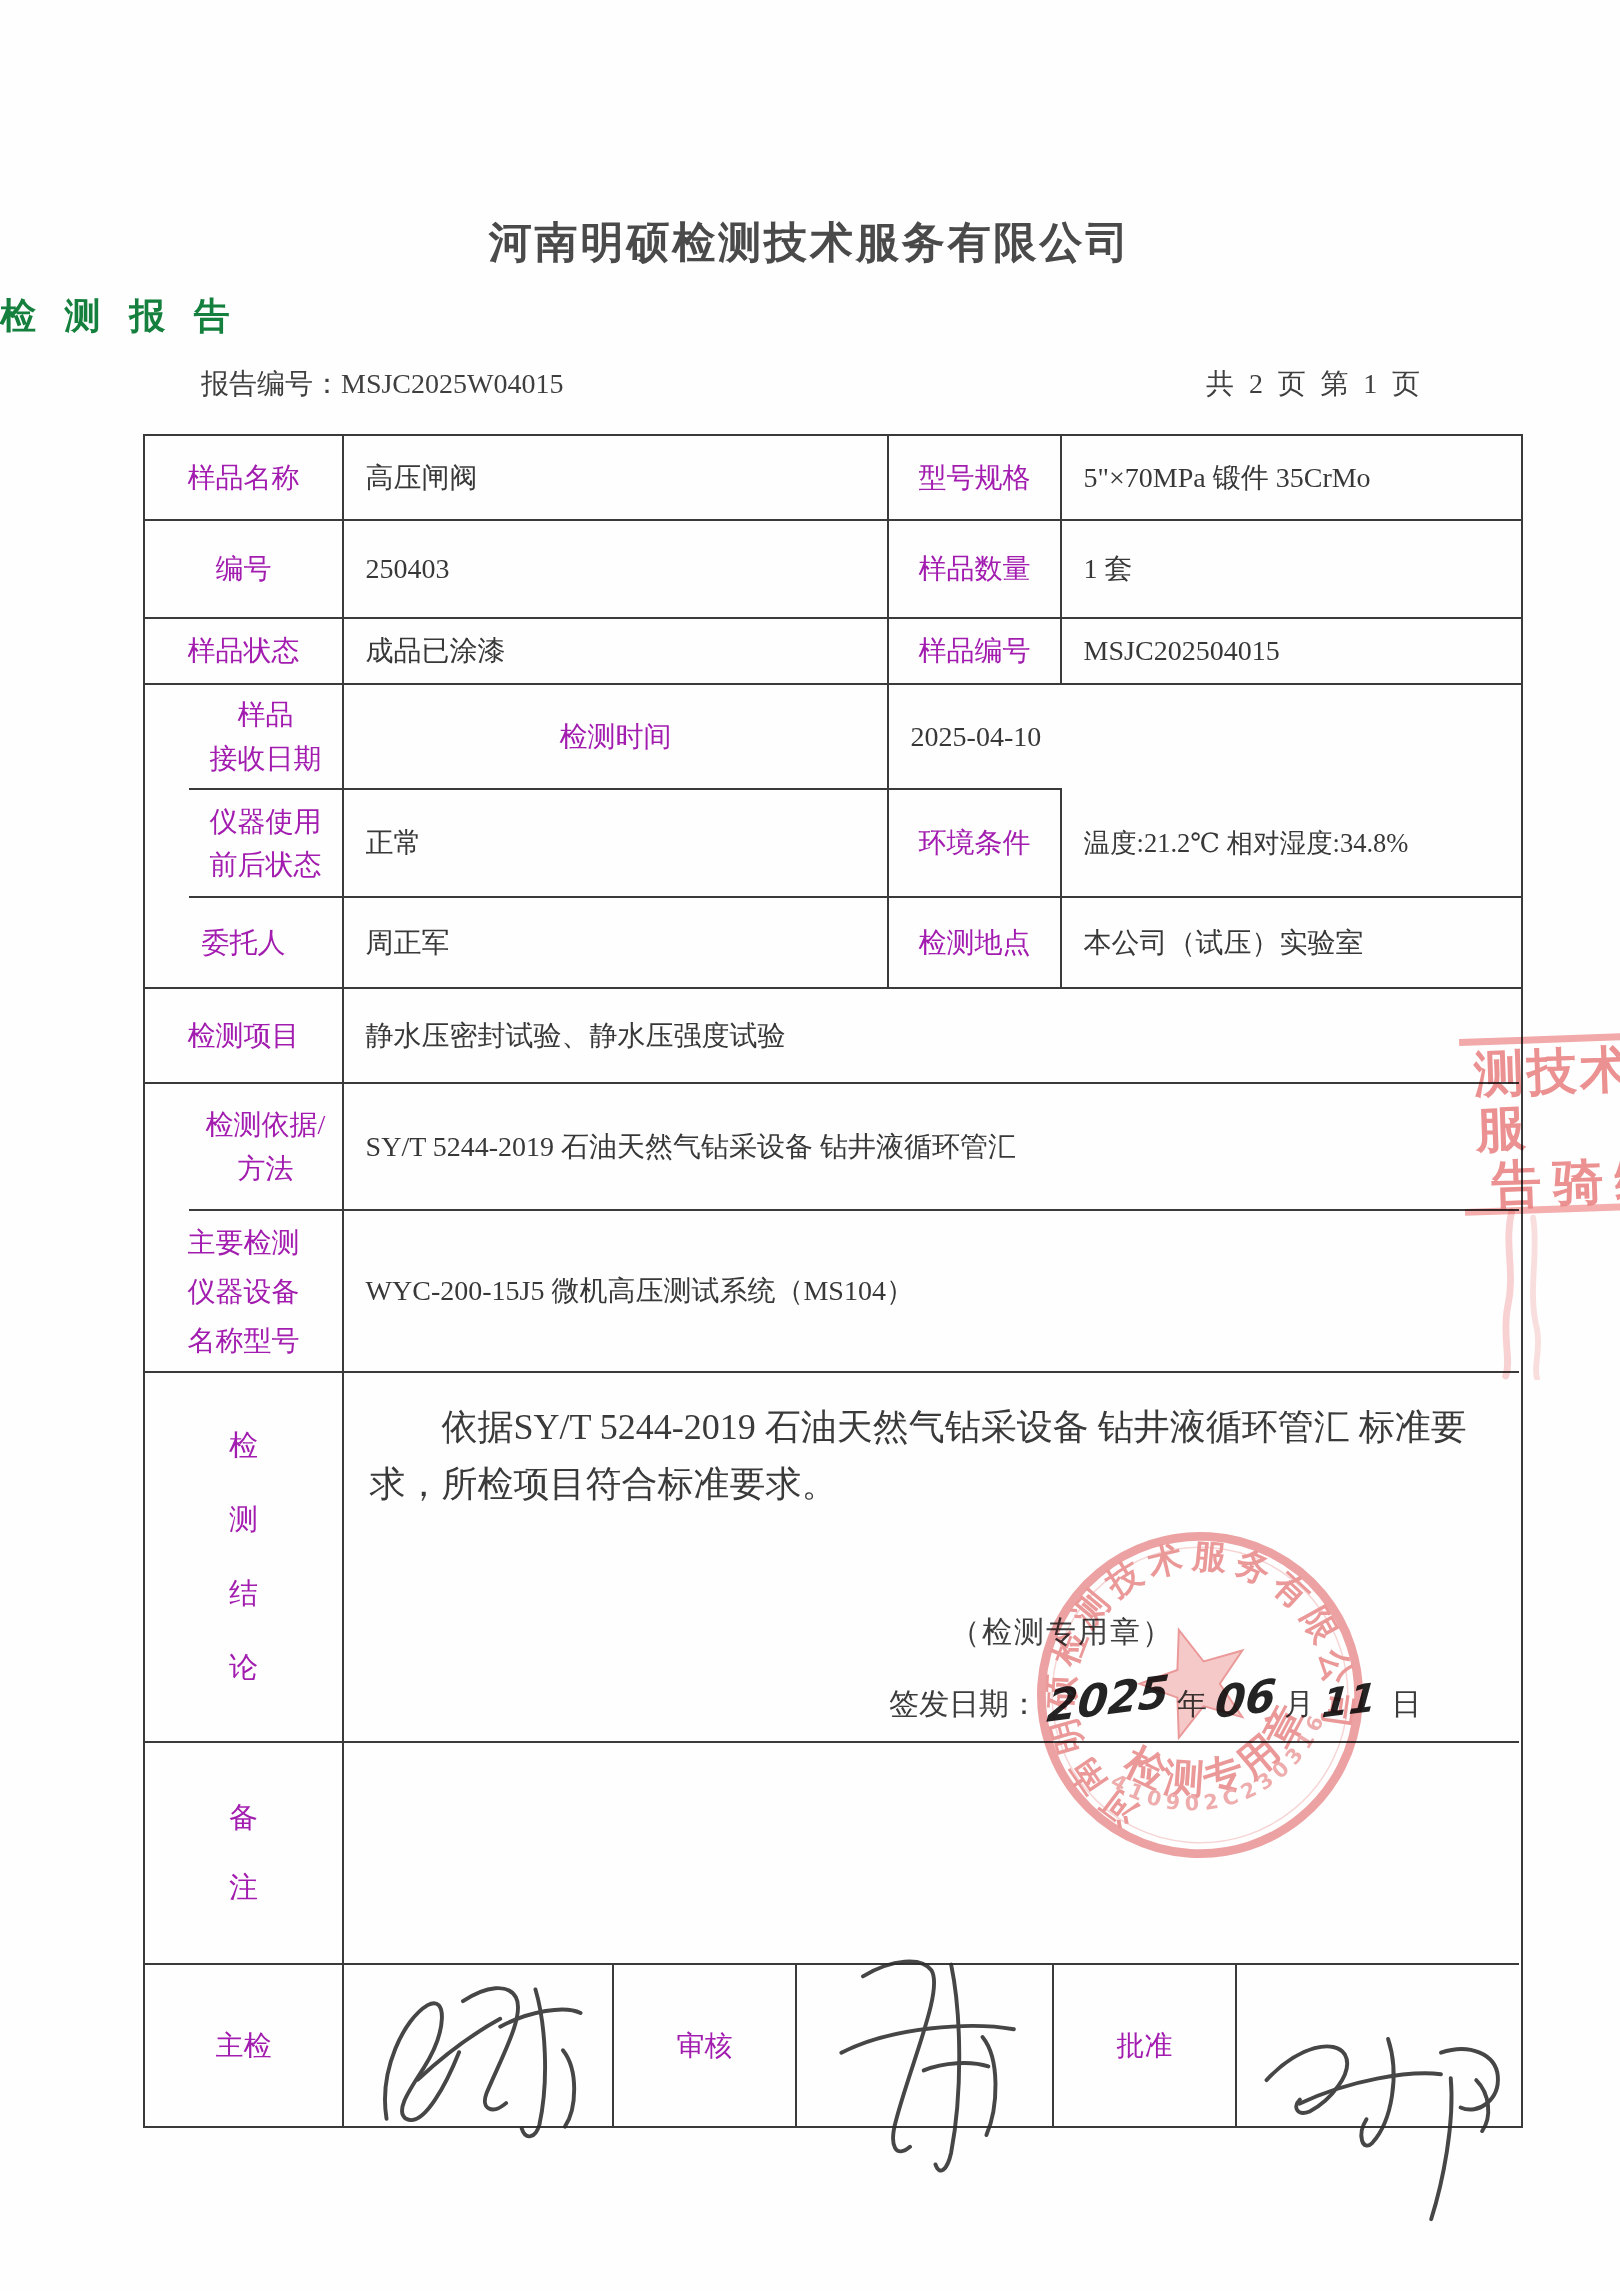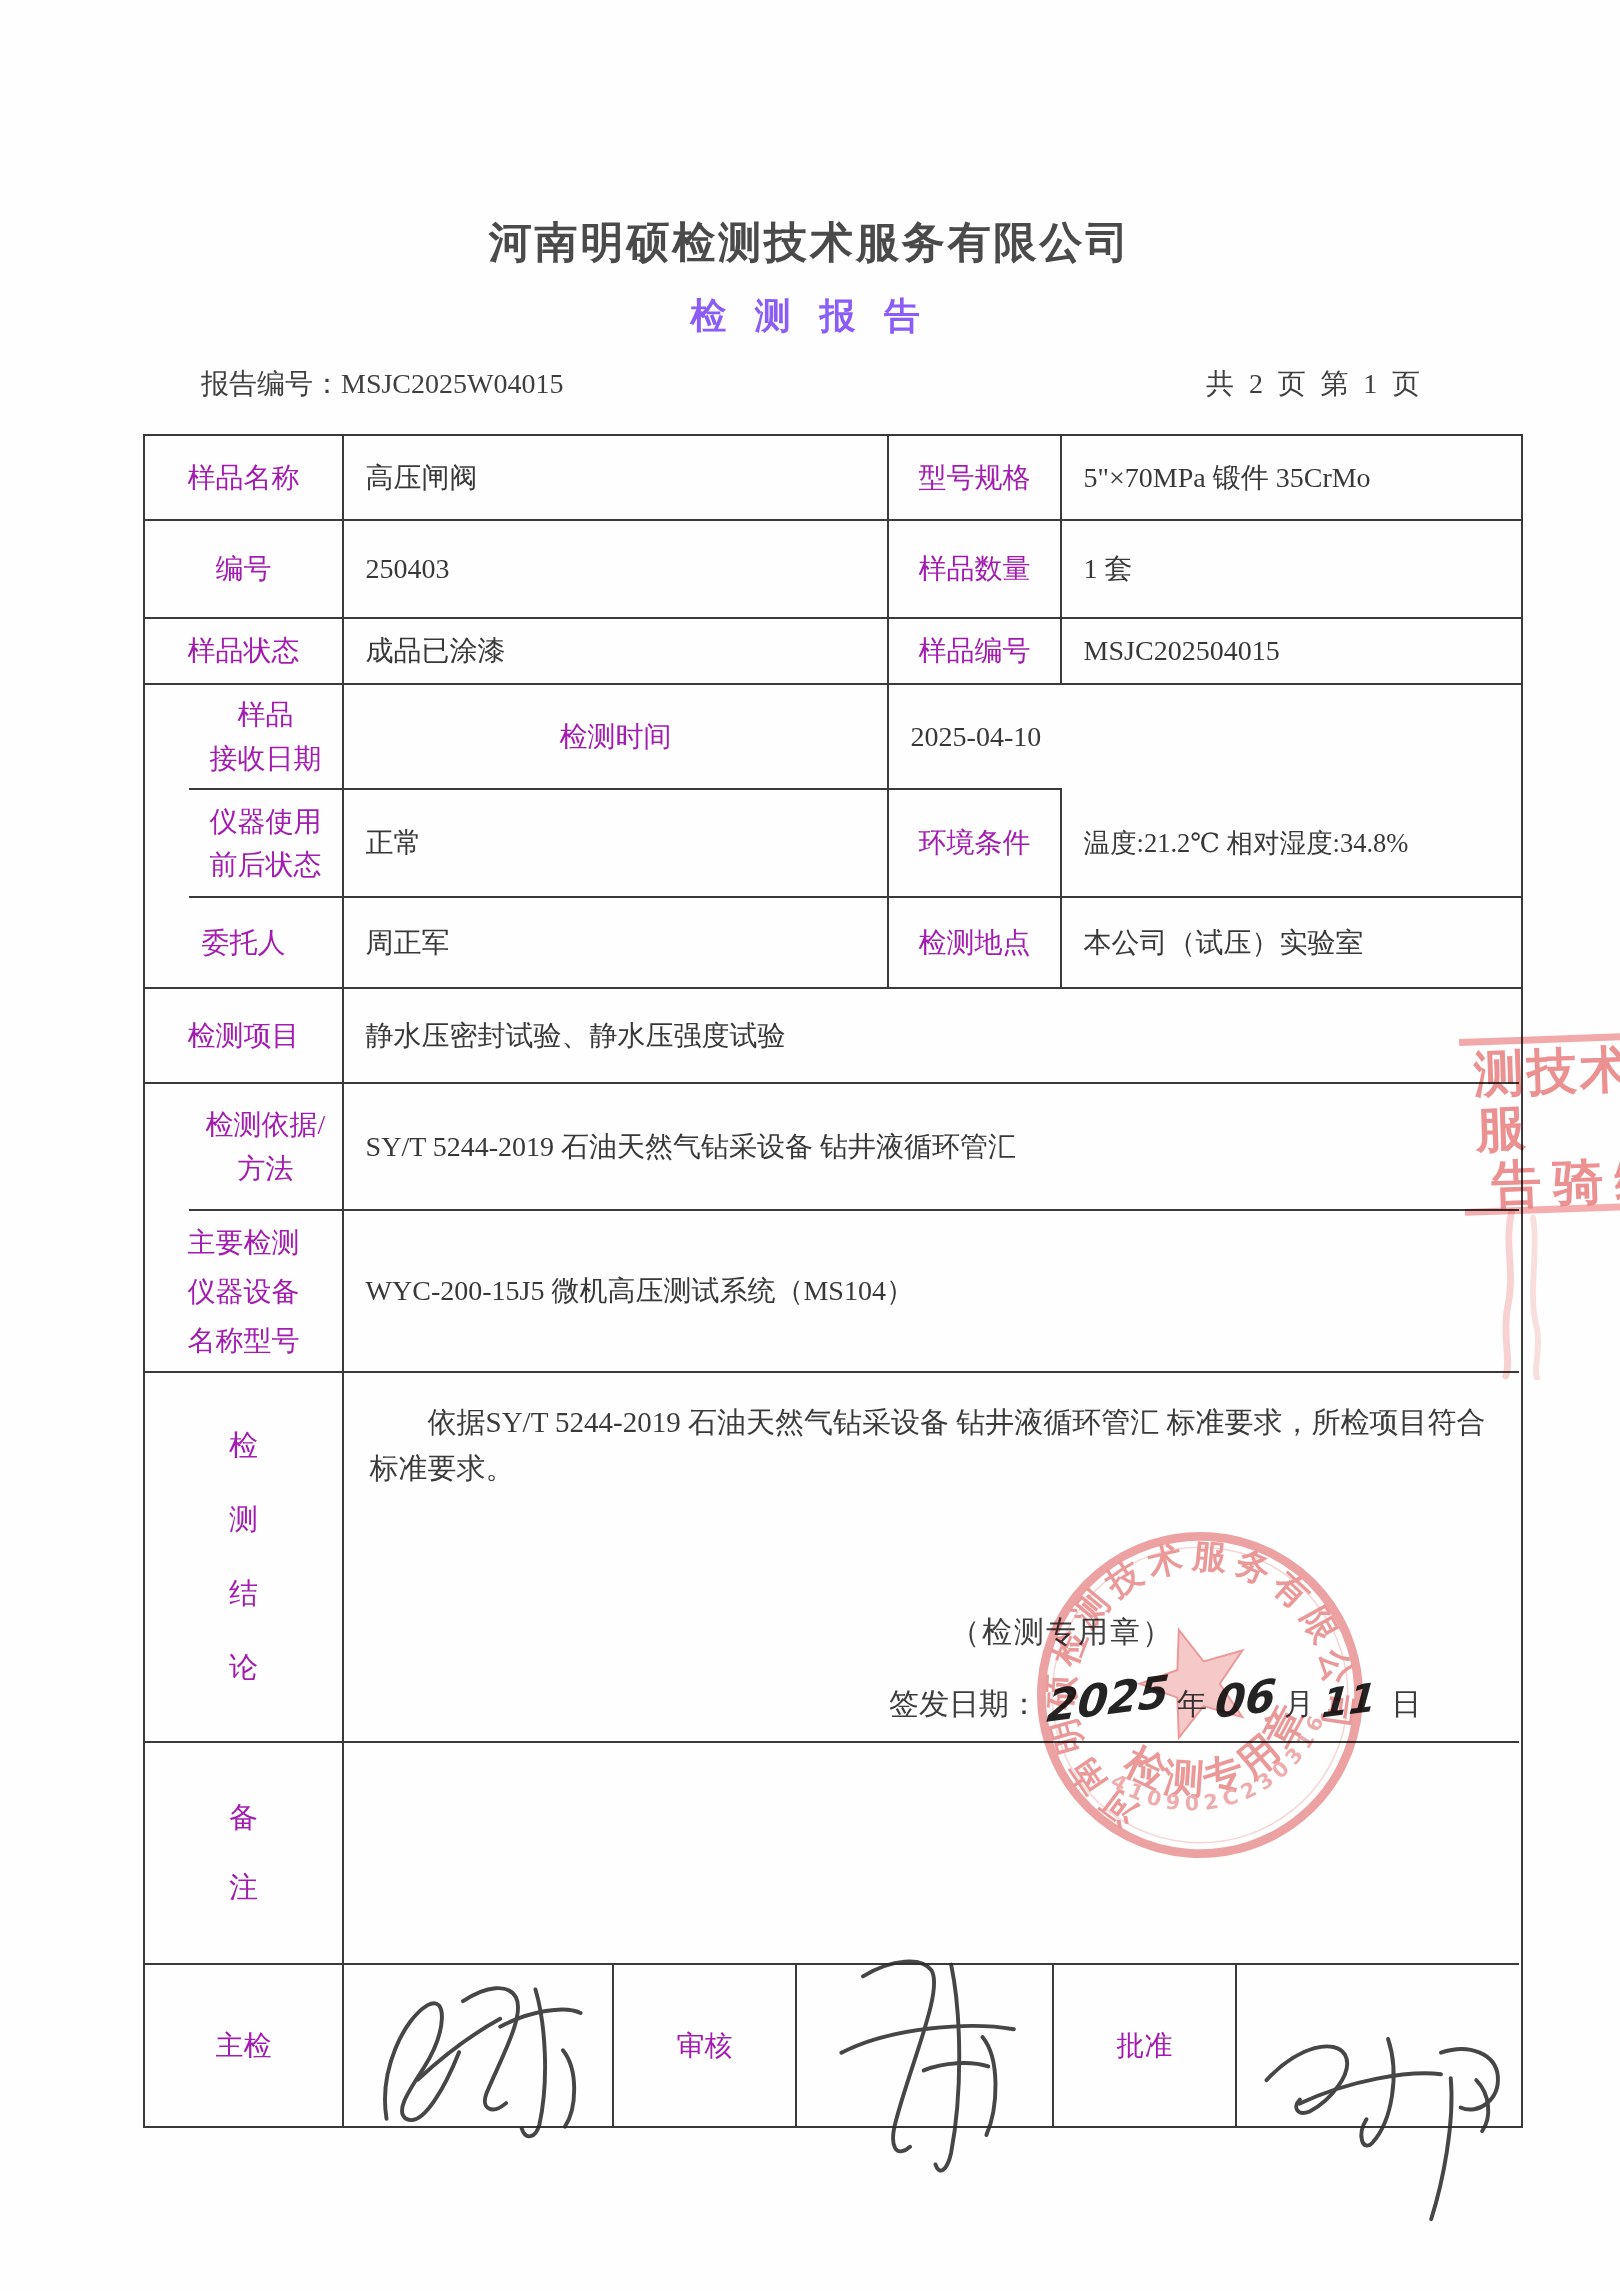--- a/index.html
+++ b/index.html
@@ -1,41 +1,41 @@
 <!DOCTYPE html>
 <html><head>
 <meta charset="utf-8">
 <style>
   html,body{margin:0;padding:0;background:#e9e9e9;}
   .page{position:relative;width:1620px;height:2292px;background:#fefefe;overflow:hidden;
         font-family:"Liberation Serif","DejaVu Serif",serif;color:#3b3b3b;}
   .hdr-company{position:absolute;top:214px;left:0;width:100%;text-align:center;
         font-size:43px;font-weight:600;letter-spacing:2.9px;color:#4a4a4a;}
-  .hdr-title{position:absolute;top:292px;left:0;width:100%;text-align:center;
-        font-size:36px;font-weight:600;letter-spacing:9.8px;color:#8b5cf6;}
+  .hdr-title{position:absolute;top:292px;left:0;width:100%;text-align:left;
+        font-size:36px;font-weight:600;letter-spacing:9.8px;color:#15803d;}
   .hdr-line{position:absolute;top:365px;left:0;width:100%;height:39px;font-size:28px;color:#3f3f3f;}
   .report-no{position:absolute;left:201px;top:0;}
   .pagination{position:absolute;right:196px;top:0;letter-spacing:3.9px;}
 
   .tbl{position:absolute;left:143px;top:434px;width:1380px;border:2.9px solid #3a3a3a;box-sizing:border-box;}
   .trow{display:grid;box-sizing:border-box;}
   .trow.a{grid-template-columns:199px 545px 173px 460px;}
   .trow.b{grid-template-columns:199px 1175px;}
   .trow.c{grid-template-columns:199px 270px 183px 257px 183px 282px;}
   .cell{box-sizing:border-box;border-right:2px solid #3a3a3a;border-bottom:2px solid #3a3a3a;
         display:flex;align-items:center;font-size:28px;overflow:visible;position:relative;}
   .trow .cell:last-child{border-right:none;}
   .trow:last-child .cell{border-bottom:none;}
   .lbl{justify-content:center;text-align:center;white-space:pre-line;color:#a21caf;}
   .val{padding-left:21.6px;color:#383838;}
   .lh-tall{line-height:1.55;margin-left:44px;}
   .concl-lbl{line-height:2.55;font-size:29px;}
   .remark-lbl{line-height:2.4;font-size:29px;}
   .concl-cell{display:block;position:relative;}
-  .concl-text{margin:25.5px 15.7px 0 25.5px;width:1117px;text-indent:2em;font-size:29px;line-height:1.6;color:#3a3a3a;}
+  .concl-text{margin:25.5px 15.7px 0 25.5px;width:1117px;text-indent:2em;font-size:36px;line-height:1.6;color:#3a3a3a;}
   .stamp-note{position:absolute;left:606px;top:239px;font-size:30px;letter-spacing:2px;color:#3f3f3f;}
   .sign-line{position:absolute;left:545px;top:304px;font-size:30px;color:#3c3c3c;white-space:nowrap;}
   .hw{display:inline-block;font-family:"DejaVu Sans",sans-serif;font-style:italic;font-weight:700;
       font-size:44px;color:#242424;transform:rotate(-7deg) skewX(-12deg);margin:0 7.8px;line-height:1;}
   .hw.small{font-size:39px;}
 
   .round-stamp{position:absolute;left:1014px;top:1509px;width:372px;height:372px;
       transform:rotate(-18deg);mix-blend-mode:multiply;opacity:.88;pointer-events:none;}
   .seam-stamp{position:absolute;left:1462px;top:1035px;width:225px;height:163px;
       transform:rotate(-2deg);mix-blend-mode:multiply;opacity:.9;

